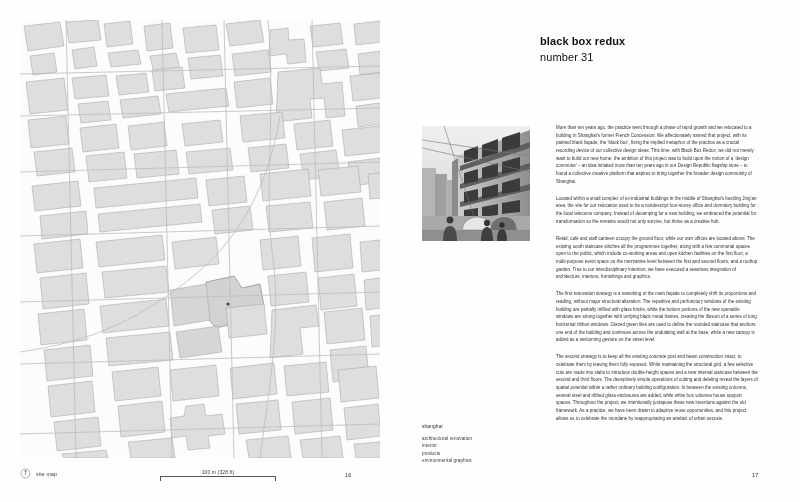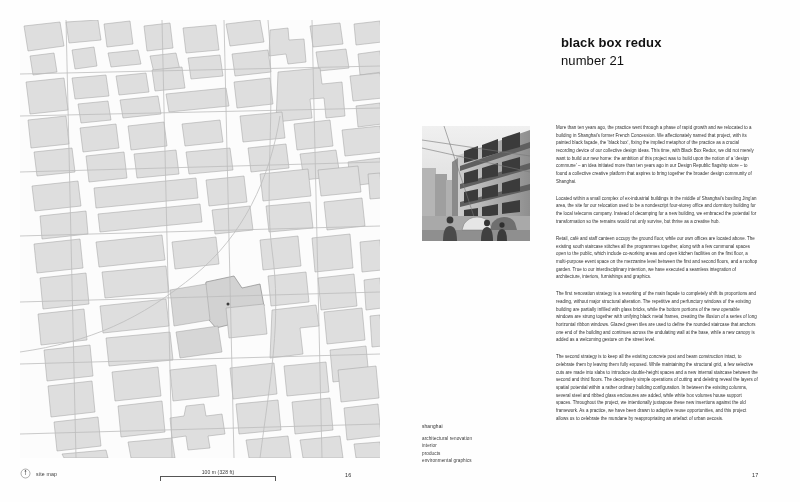--- a/index.html
+++ b/index.html
@@ -113,23 +113,23 @@
   .page-right {
     position: relative;
     width: 400px;
     height: 502px;
     background: #fefefe;
     box-sizing: border-box;
   }
 
   .project-title {
     position: absolute;
-    left: 161px;
+    left: 140px;
     top: 34px;
-    font-size: 13px;
+    font-size: 11px;
     font-weight: bold;
     letter-spacing: 0.1px;
     color: #111;
     line-height: 1.42;
   }
   .project-number {
     font-weight: normal;
     display: block;
   }
 
@@ -337,21 +337,21 @@
       </div>
     </div>
 
     <div class="folio folio-left">16</div>
   </div>
 
   <div class="page-right">
 
     <div class="project-title">
       <span>black box redux</span>
-      <span class="project-number">number 21</span>
+      <span class="project-number">number 31</span>
     </div>
 
     <div class="photo-block">
       <svg class="photo-svg" width="108" height="115" viewBox="0 0 108 115">
         <defs>
           <linearGradient id="sky" x1="0" y1="0" x2="0" y2="1">
             <stop offset="0%" stop-color="#f0f0f0"></stop>
             <stop offset="100%" stop-color="#d2d2d2"></stop>
           </linearGradient>
           <linearGradient id="facade" x1="0" y1="0" x2="1" y2="0">

